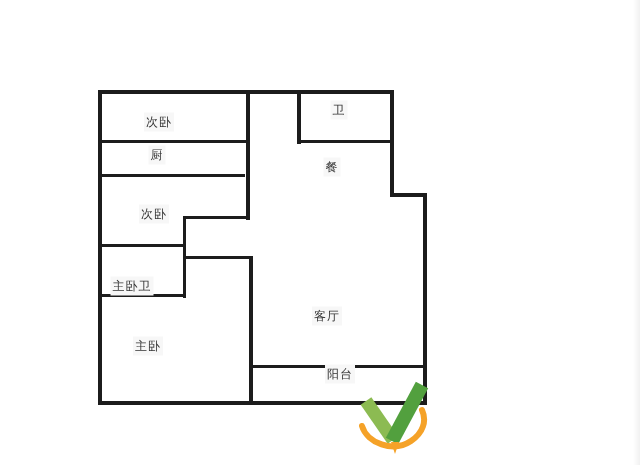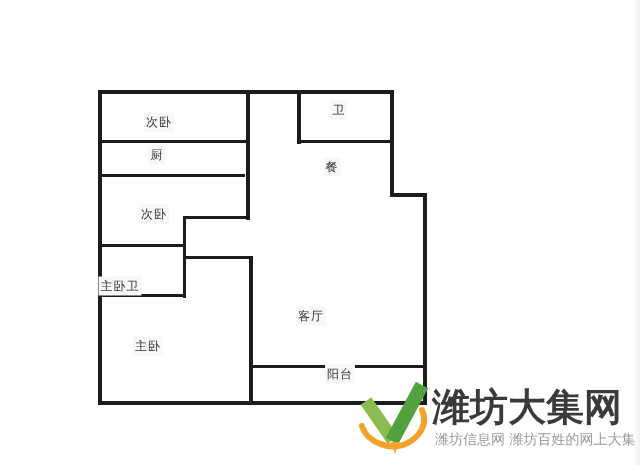--- a/index.html
+++ b/index.html
@@ -100,33 +100,31 @@
   <div class="wall" style="left:98px;top:294px;width:88px;height:3px"></div>
   <div class="wall" style="left:183px;top:256px;width:70px;height:3px"></div>
   <div class="wall" style="left:249px;top:256px;width:4px;height:149px"></div>
   <div class="wall" style="left:297px;top:90px;width:4px;height:54px"></div>
   <div class="wall" style="left:297px;top:140px;width:96px;height:3px"></div>
   <div class="wall" style="left:251px;top:365px;width:172px;height:3px"></div>
 
   <div class="room-label" style="left:159px;top:122px">次卧</div>
   <div class="room-label" style="left:157px;top:155px">厨</div>
   <div class="room-label" style="left:154px;top:214px">次卧</div>
-  <div class="room-label" style="left:120px;top:286px">主卧卫</div>
+  <div class="room-label" style="left:132px;top:286px">主卧卫</div>
   <div class="room-label" style="left:148px;top:346px">主卧</div>
   <div class="room-label" style="left:339px;top:110px">卫</div>
   <div class="room-label" style="left:332px;top:167px">餐</div>
-  <div class="room-label" style="left:311px;top:316px">客厅</div>
+  <div class="room-label" style="left:327px;top:316px">客厅</div>
   <div class="room-label" style="left:340px;top:374px">阳台</div>
 
   <div class="logo">
     <svg class="logo-mark" viewBox="0 0 72 76">
       <path d="M7 22 L34 61" fill="none" stroke-width="13" stroke="#8cbb52"></path>
       <path d="M33 62 L63 6" fill="none" stroke-width="14" stroke="#52a03e"></path>
       <path d="M3 47 C8 64 34 74 52 62 C64 54 68 42 63 31" fill="none" stroke-width="6" stroke-linecap="round" stroke="#f5a228"></path>
       <path d="M32 63 L40 63 L36 75 Z" fill="#f5a228"></path>
     </svg>
-    <div class="logo-title">潍坊大集网</div>
-    <div class="logo-tagline">潍坊信息网 潍坊百姓的网上大集</div>
   </div>
 
   <div class="edge-strip"></div>
 
 </div>
 
 </body></html>

